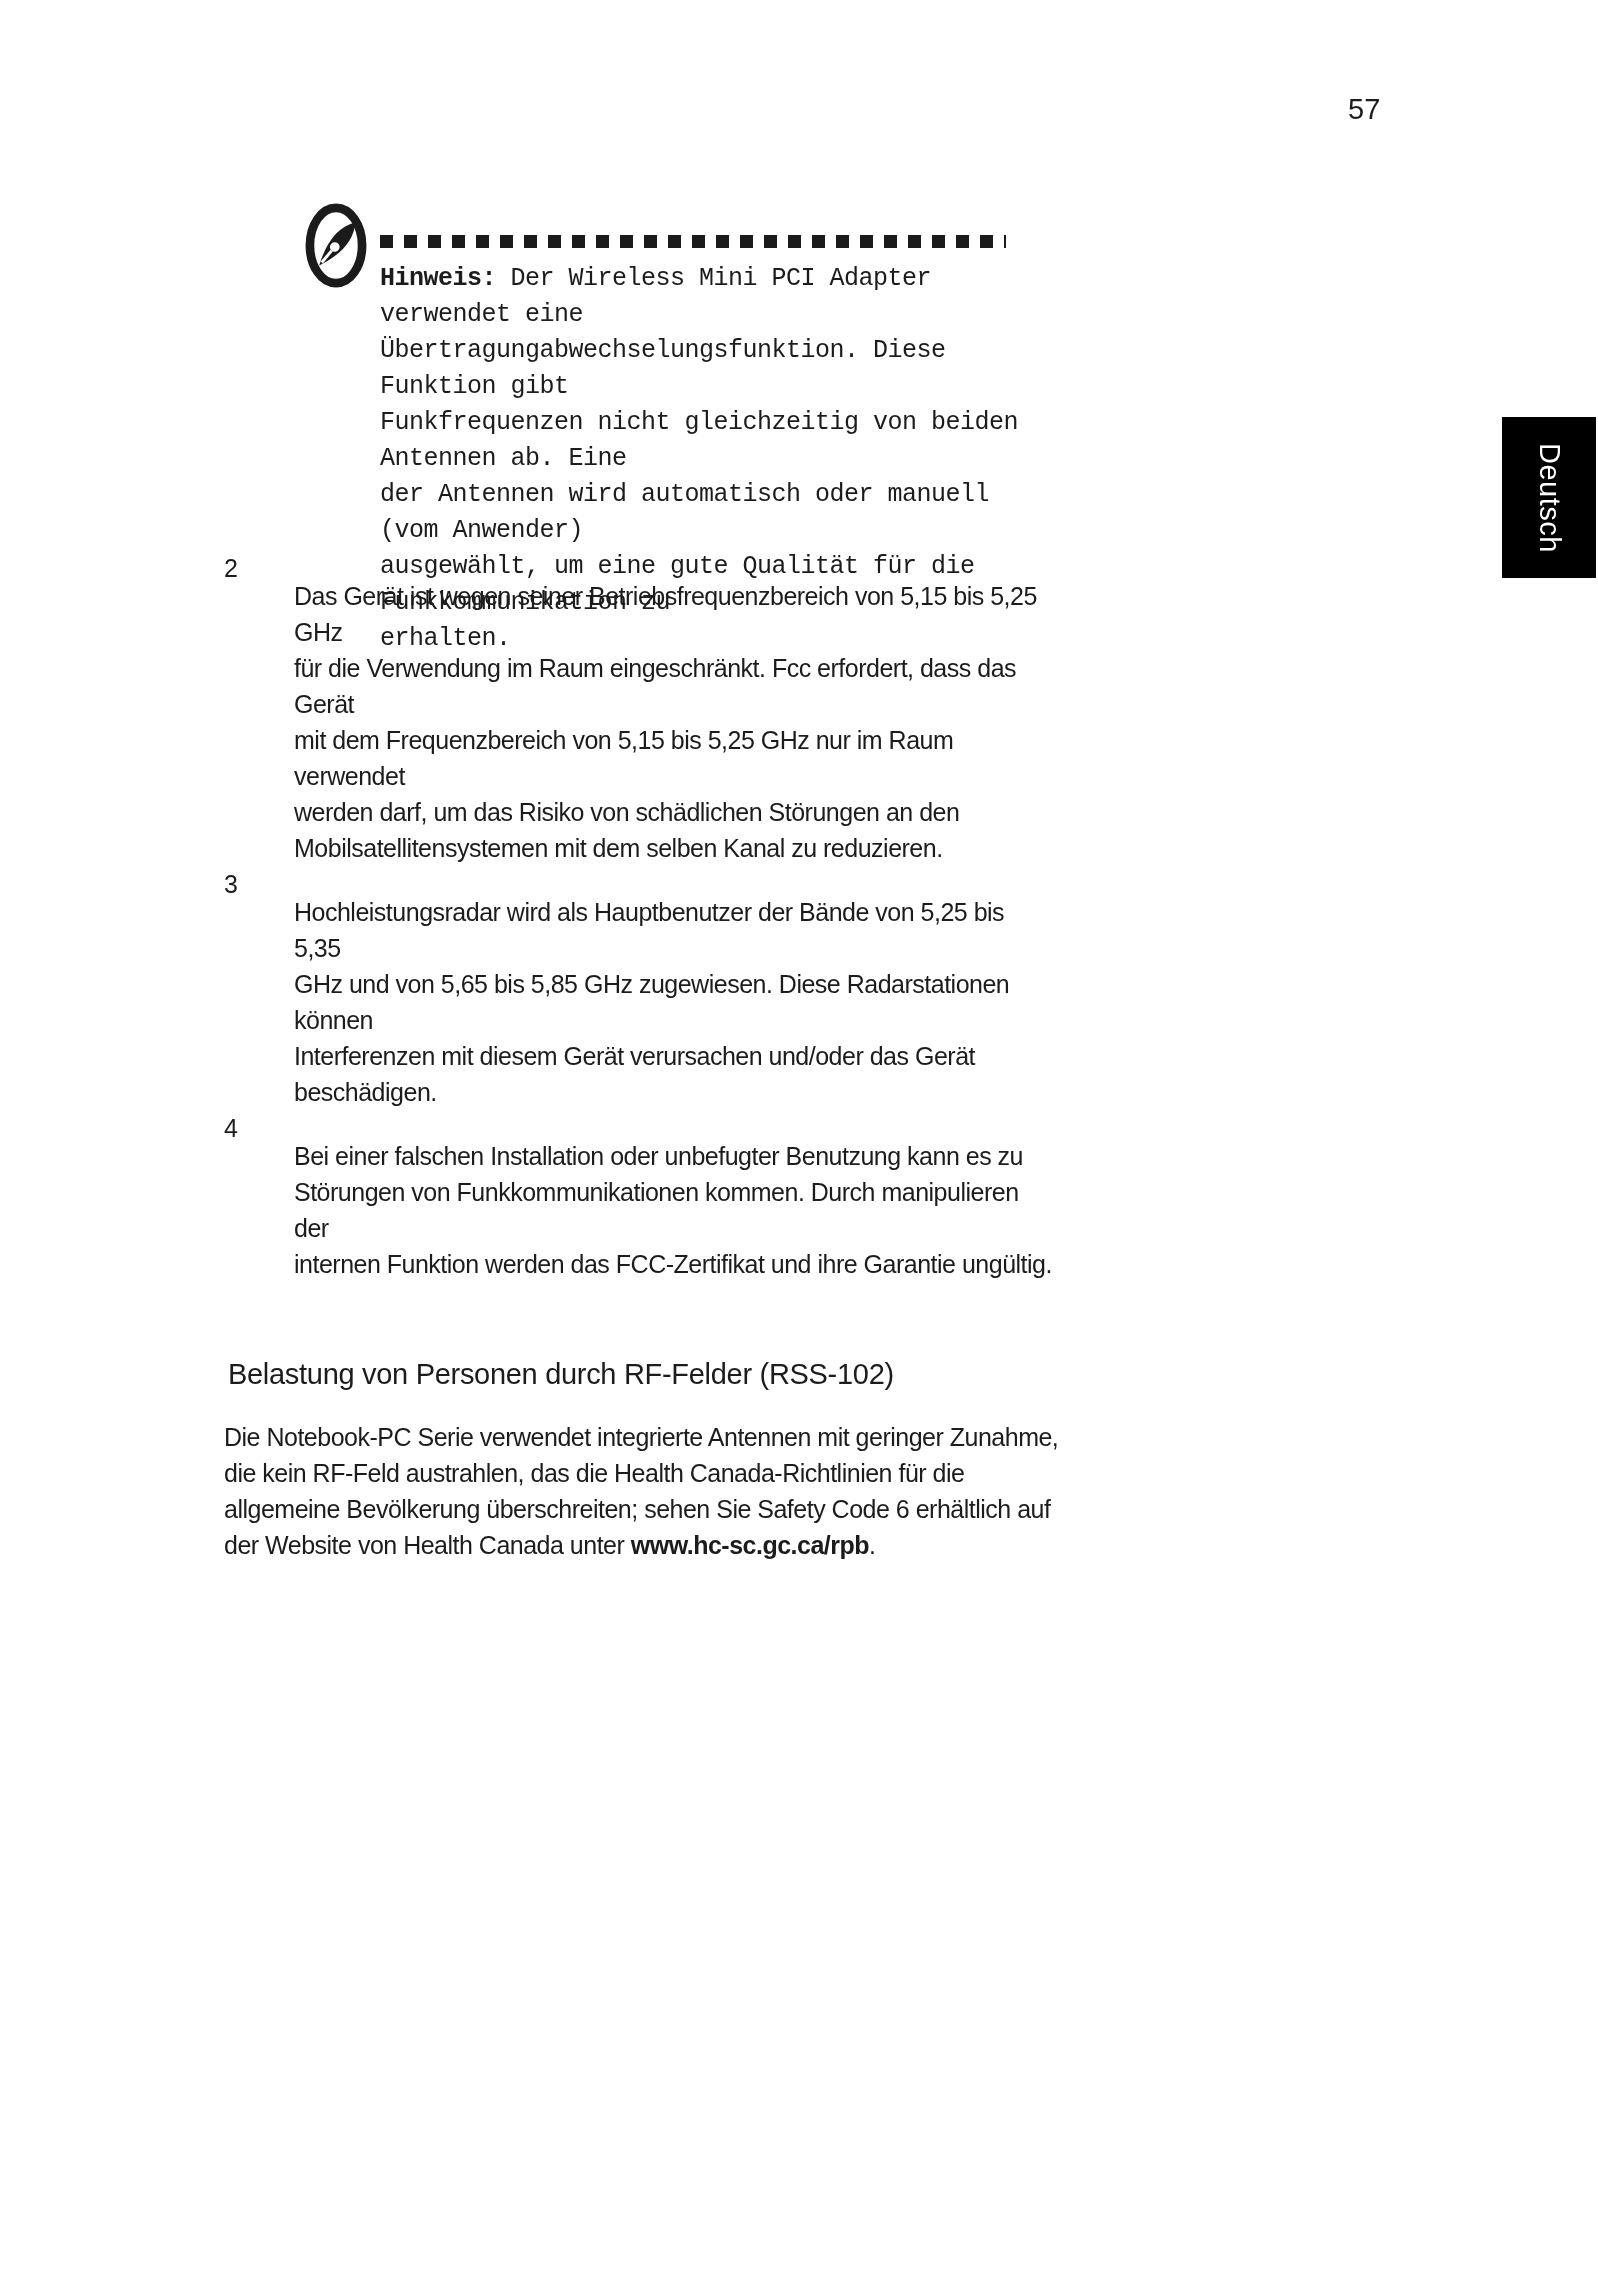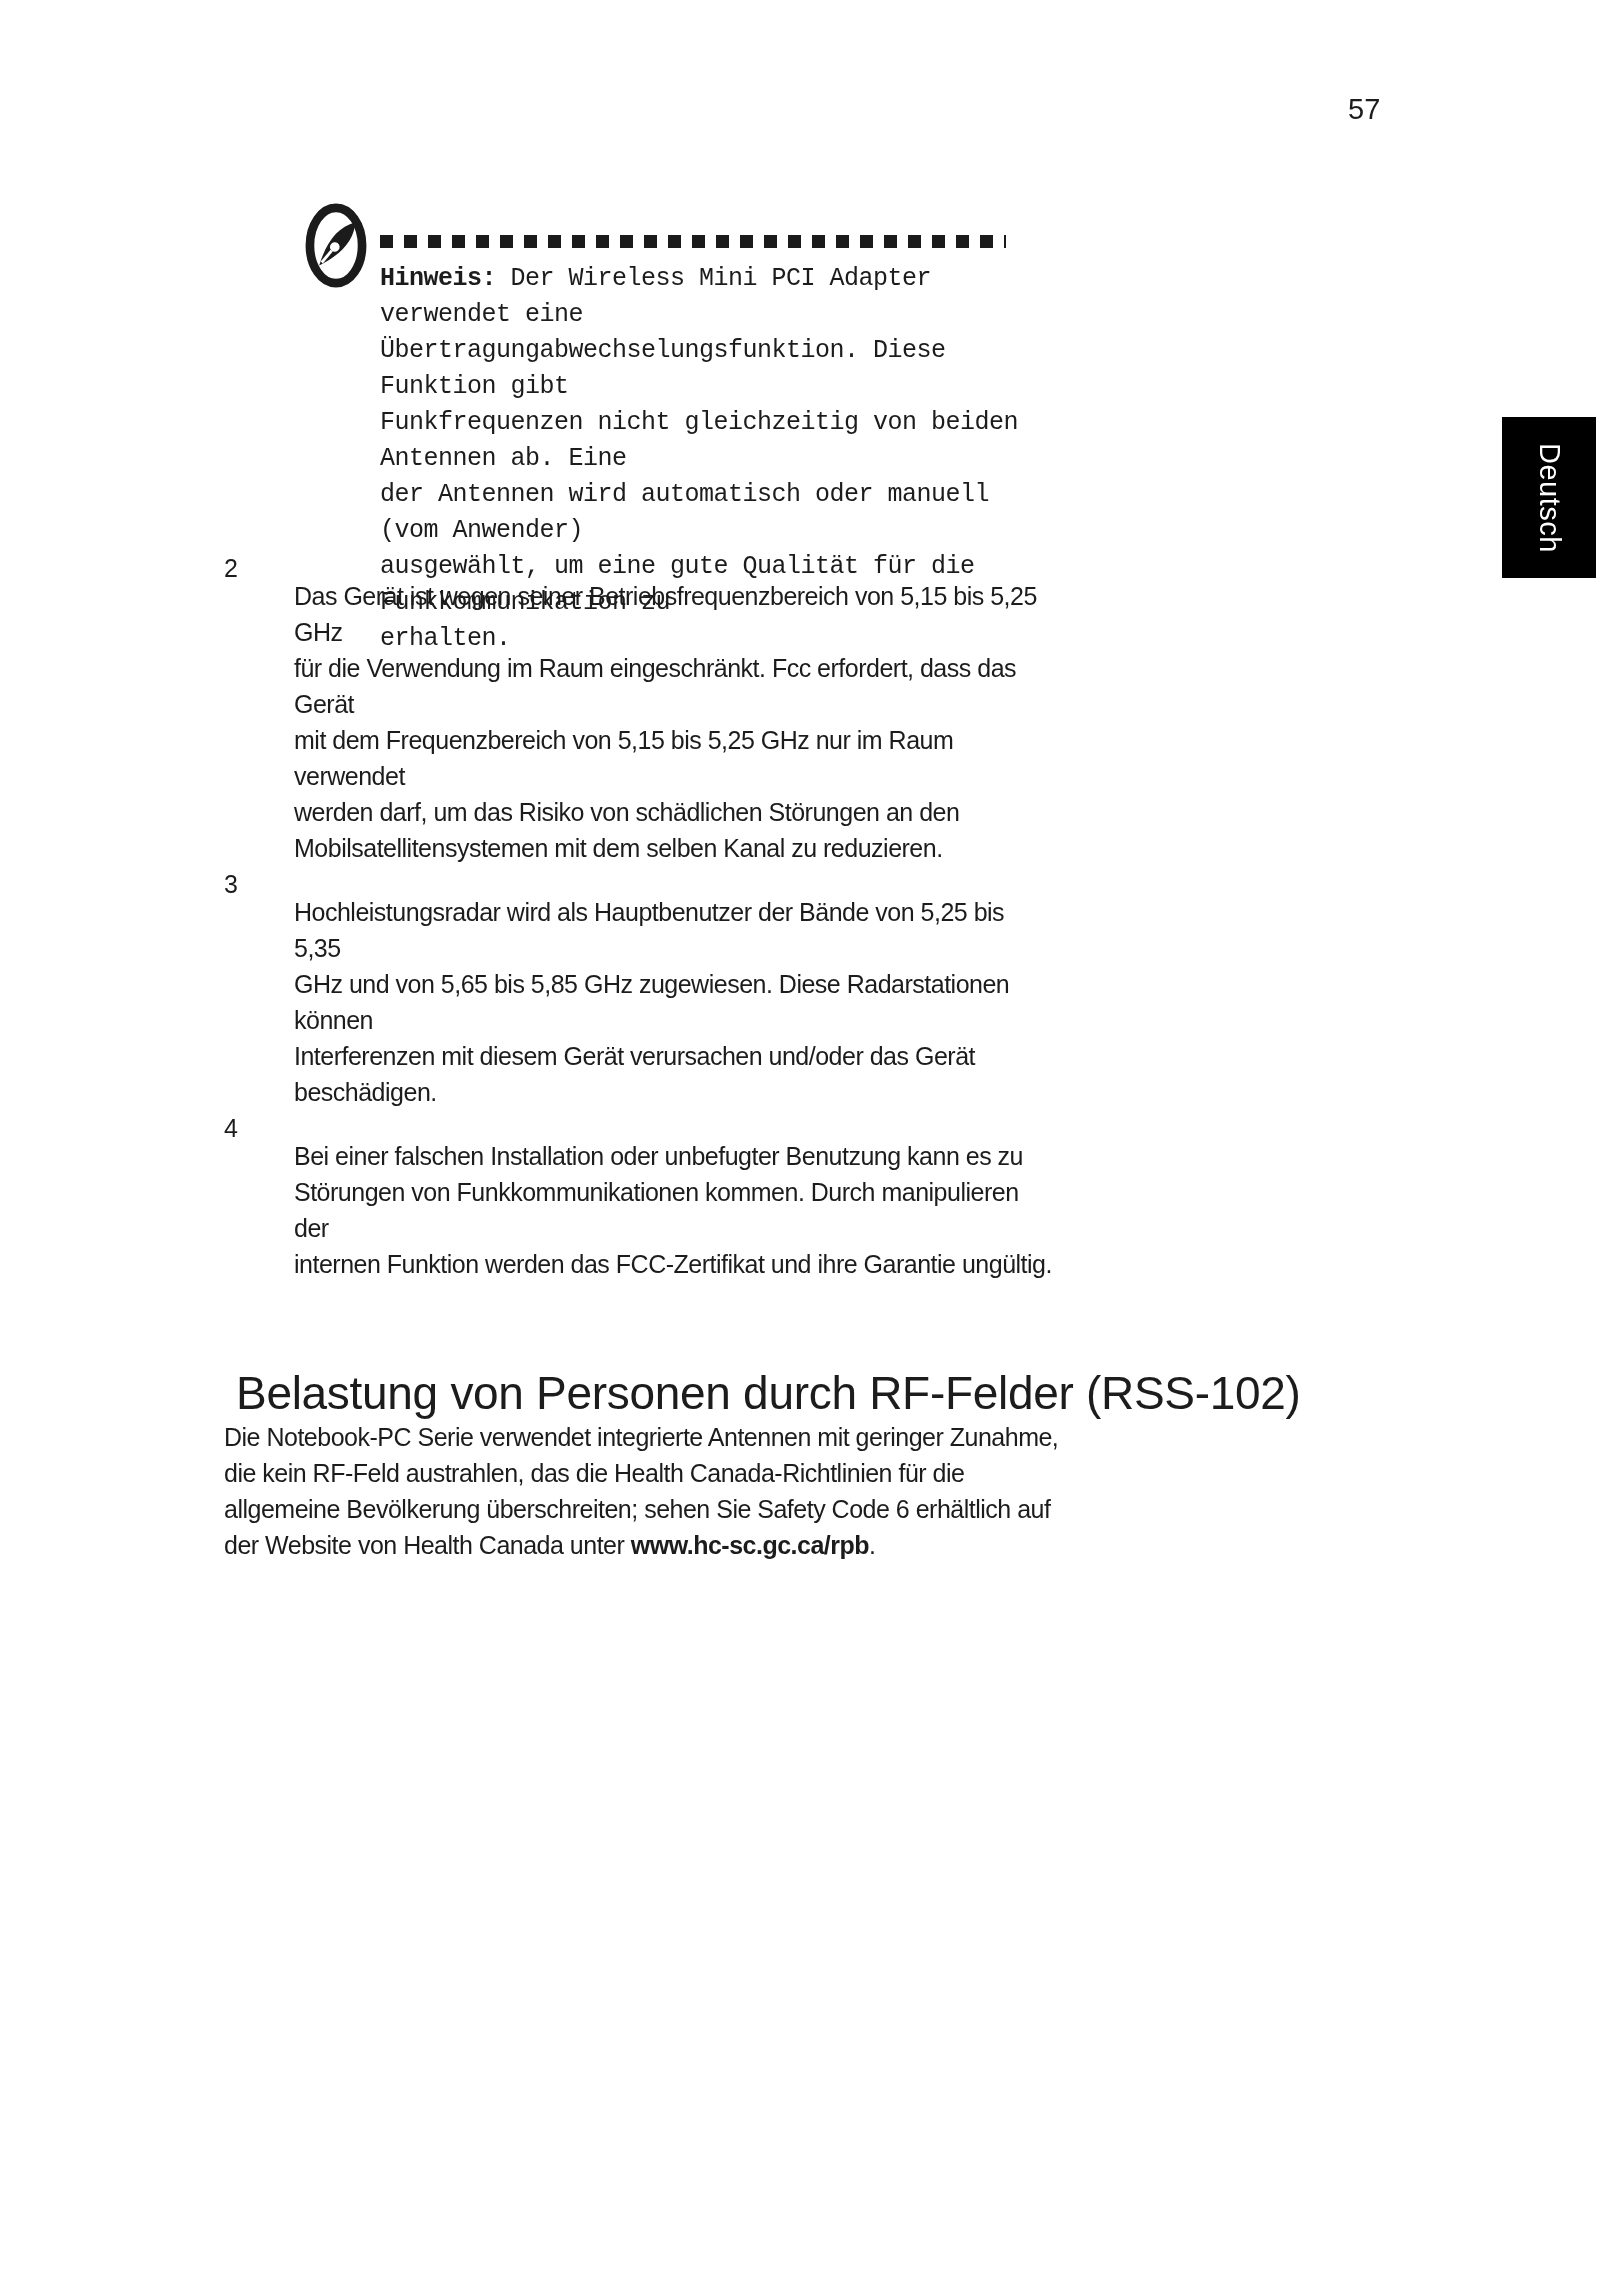--- a/index.html
+++ b/index.html
@@ -18,22 +18,22 @@
   .note-text strong{font-weight:700;}
 
   .reg-list{position:absolute;left:224px;top:550px;width:830px;}
   .list-row{display:flex;font-size:25px;line-height:36px;letter-spacing:-0.5px;}
   .list-num{flex:0 0 70px;}
   .list-text{white-space:pre-line;margin-top:28px;}
 
   .section-heading{position:absolute;left:220px;top:1081px;margin:0;
         font-size:48px;line-height:65px;font-weight:400;white-space:pre-line;}
 
-  .sub-heading{position:absolute;left:220px;top:1350px;margin:16px;
-        font-size:46px;font-weight:400;letter-spacing:-0.3px;}
+  .sub-heading{position:absolute;left:220px;top:1350px;margin:8px;
+        font-size:29px;font-weight:400;letter-spacing:-0.3px;}
 
   .body-par{position:absolute;left:220px;top:1415px;margin:4px;width:927px;
         font-size:25px;line-height:36px;letter-spacing:-0.5px;white-space:pre-line;}
   .body-par strong{font-weight:700;}
 
   .lang-tab{position:absolute;left:1502px;top:417px;width:94px;height:161px;
         background:#000000;display:flex;align-items:center;justify-content:center;}
   .lang-tab-label{writing-mode:vertical-rl;color:#ffffff;font-size:29px;letter-spacing:0.5px;}
 
   .watermark{position:absolute;left:1128px;top:2051px;width:386px;color:#e0e0e0;}

